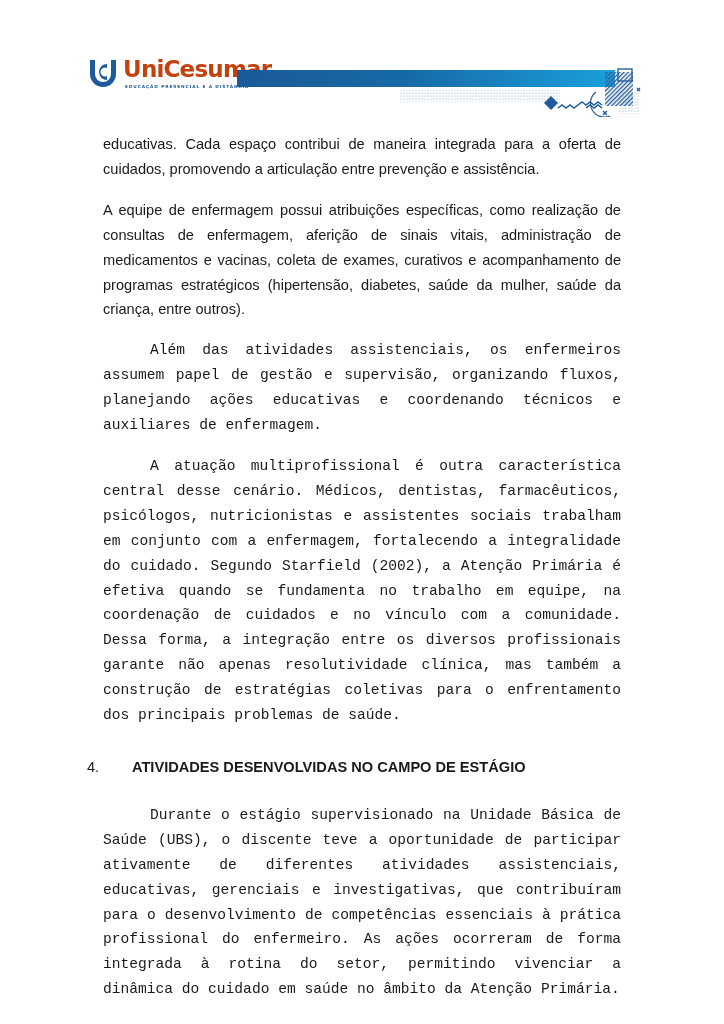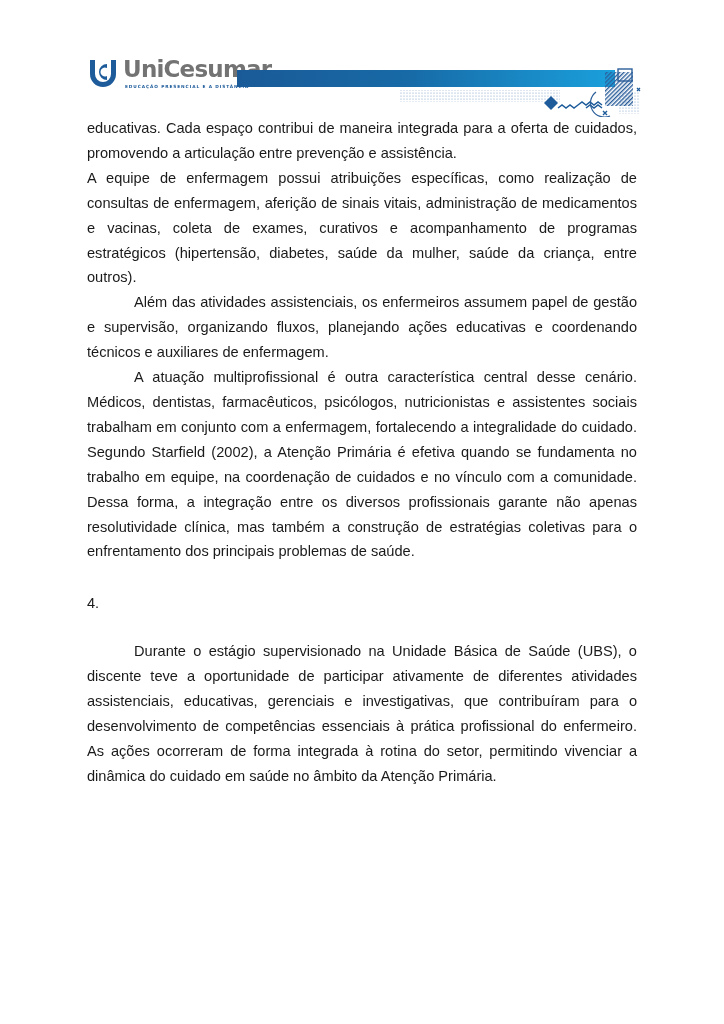--- a/index.html
+++ b/index.html
@@ -3,29 +3,29 @@
   <meta charset="utf-8">
   <style>
     html, body { margin: 0; padding: 0; background: #ffffff; }
     body { width: 724px; height: 1024px; position: relative; overflow: hidden; }
     .page { position: absolute; left: 0; top: 0; width: 724px; height: 1024px; background: #fff; }
 
     
     .header { position: absolute; left: 0; top: 0; width: 724px; height: 115px; }
     .logo { position: absolute; left: 87px; top: 58px; width: 150px; height: 32px; }
     .logo-mark { position: absolute; left: 0; top: 0; width: 32px; height: 30px; }
-    .logo-text { position: absolute; left: 36px; top: -2px; font-family: "DejaVu Sans", sans-serif; font-weight: bold; font-size: 23px; color: #737373; letter-spacing: -0.8px; white-space: nowrap; }
+    .logo-text { position: absolute; left: 36px; top: -2px; font-family: "DejaVu Sans", sans-serif; font-weight: bold; font-size: 23px; color: #c2410c; letter-spacing: -0.8px; white-space: nowrap; }
     .logo-sub { position: absolute; left: 38px; top: 26px; font-family: "DejaVu Sans", sans-serif; font-weight: bold; font-size: 4.3px; color: #1d5b9a; letter-spacing: 0.9px; white-space: nowrap; }
     .banner { position: absolute; left: 237px; top: 70px; width: 378px; height: 17px; background: linear-gradient(90deg, #1a5a98 0%, #176aa6 45%, #1aa0dc 100%); }
     .deco { position: absolute; left: 400px; top: 62px; width: 250px; height: 55px; }
 
     
     .content { position: absolute; left: 87px; top: 116px; width: 550px; font-family: "Liberation Sans", sans-serif; font-size: 14.6px; color: #1a1a1a; }
-    .p { margin: 0; line-height: 24.9px; text-align: justify; }
-    .p.indent { text-indent: 47px; }
+    .p { margin: 16px; line-height: 24.9px; text-align: justify; }
+    .p.indent { text-indent: 47px; font-family: Liberation Mono, monospace; }
     .heading { margin: 27px 0 24px 0; line-height: 24px; font-weight: bold; display: flex; }
     .heading .num { font-weight: normal; width: 45px; }
   </style>
 </head>
 <body>
 
 <div class="page">
 
   <div class="header">
     <div class="logo">
@@ -60,17 +60,18 @@
   </div>
 
   <div class="content">
     <p class="p">educativas. Cada espaço contribui de maneira integrada para a oferta de cuidados, promovendo a articulação entre prevenção e assistência.</p>
     <p class="p">A equipe de enfermagem possui atribuições específicas, como realização de consultas de enfermagem, aferição de sinais vitais, administração de medicamentos e vacinas, coleta de exames, curativos e acompanhamento de programas estratégicos (hipertensão, diabetes, saúde da mulher, saúde da criança, entre outros).</p>
     <p class="p indent">Além das atividades assistenciais, os enfermeiros assumem papel de gestão e supervisão, organizando fluxos, planejando ações educativas e coordenando técnicos e auxiliares de enfermagem.</p>
     <p class="p indent">A atuação multiprofissional é outra característica central desse cenário. Médicos, dentistas, farmacêuticos, psicólogos, nutricionistas e assistentes sociais trabalham em conjunto com a enfermagem, fortalecendo a integralidade do cuidado. Segundo Starfield (2002), a Atenção Primária é efetiva quando se fundamenta no trabalho em equipe, na coordenação de cuidados e no vínculo com a comunidade. Dessa forma, a integração entre os diversos profissionais garante não apenas resolutividade clínica, mas também a construção de estratégias coletivas para o enfrentamento dos principais problemas de saúde.</p>
 
     <div class="heading">
       <span class="num">4.</span>
+      <span>ATIVIDADES DESENVOLVIDAS NO CAMPO DE ESTÁGIO</span>
     </div>
 
     <p class="p indent">Durante o estágio supervisionado na Unidade Básica de Saúde (UBS), o discente teve a oportunidade de participar ativamente de diferentes atividades assistenciais, educativas, gerenciais e investigativas, que contribuíram para o desenvolvimento de competências essenciais à prática profissional do enfermeiro. As ações ocorreram de forma integrada à rotina do setor, permitindo vivenciar a dinâmica do cuidado em saúde no âmbito da Atenção Primária.</p>
   </div>
 </div>
 
 </body></html>

